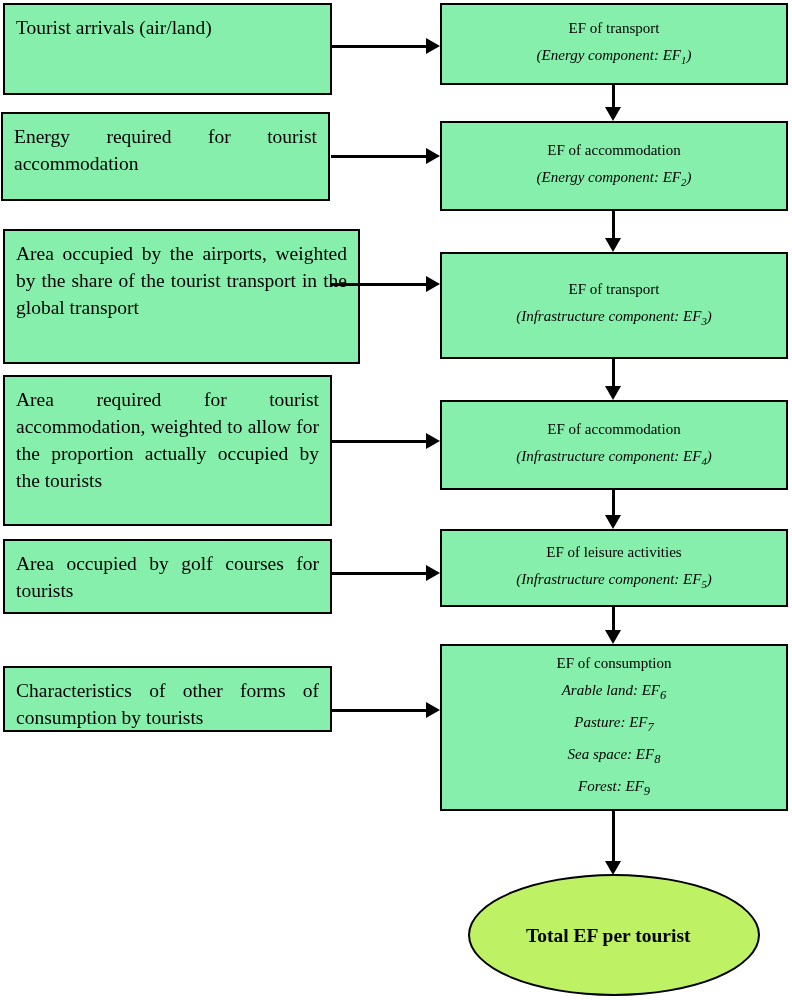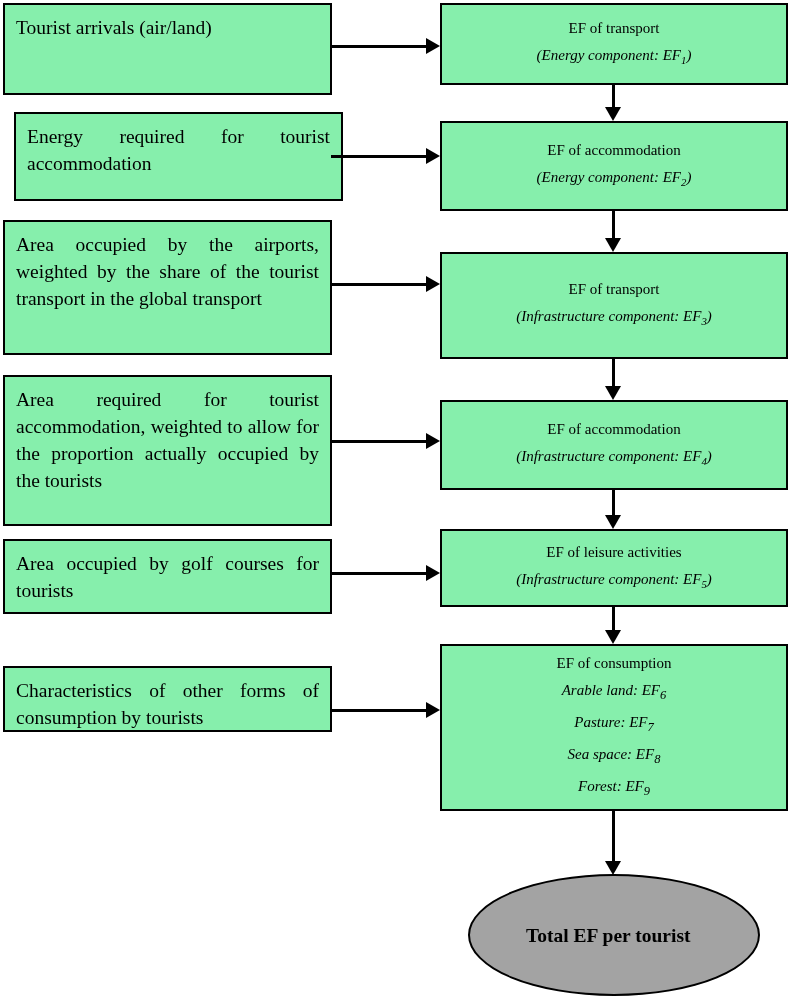--- a/index.html
+++ b/index.html
@@ -64,21 +64,21 @@
   .ef-line {
     display: block;
     font-style: italic;
   }
   
   .oval {
     position: absolute;
     box-sizing: border-box;
     border: 2.5px solid #000000;
     border-radius: 50%;
-    background: #a3a3a3;
+    background: #bef264;
     display: flex;
     align-items: center;
     justify-content: center;
   }
   .oval .inner {
     font-weight: bold;
     font-size: 19.5px;
     line-height: 27px;
     text-align: justify;
     text-align-last: left;
@@ -115,25 +115,25 @@
 </style>
 </head>
 <body>
 
 <div id="canvas">
 
   <div class="node input-node" style="left:3px; top:3px; width:329px; height:92px;">
     <div class="inner">Tourist arrivals (air/land)</div>
   </div>
 
-  <div class="node input-node" style="left:14px; top:112px; width:329px; height:89px;">
+  <div class="node input-node" style="left:1px; top:112px; width:329px; height:89px;">
     <div class="inner">Energy required for tourist accommodation</div>
   </div>
 
-  <div class="node input-node" style="left:3px; top:220px; width:329px; height:135px;">
+  <div class="node input-node" style="left:3px; top:229px; width:357px; height:135px;">
     <div class="inner">Area occupied by the airports, weighted by the share of the tourist transport in the global transport</div>
   </div>
 
   <div class="node input-node" style="left:3px; top:375px; width:329px; height:151px;">
     <div class="inner">Area required for tourist accommodation, weighted to allow for the proportion actually occupied by the tourists</div>
   </div>
 
   <div class="node input-node" style="left:3px; top:539px; width:329px; height:75px;">
     <div class="inner">Area occupied by golf courses for tourists</div>
   </div>

